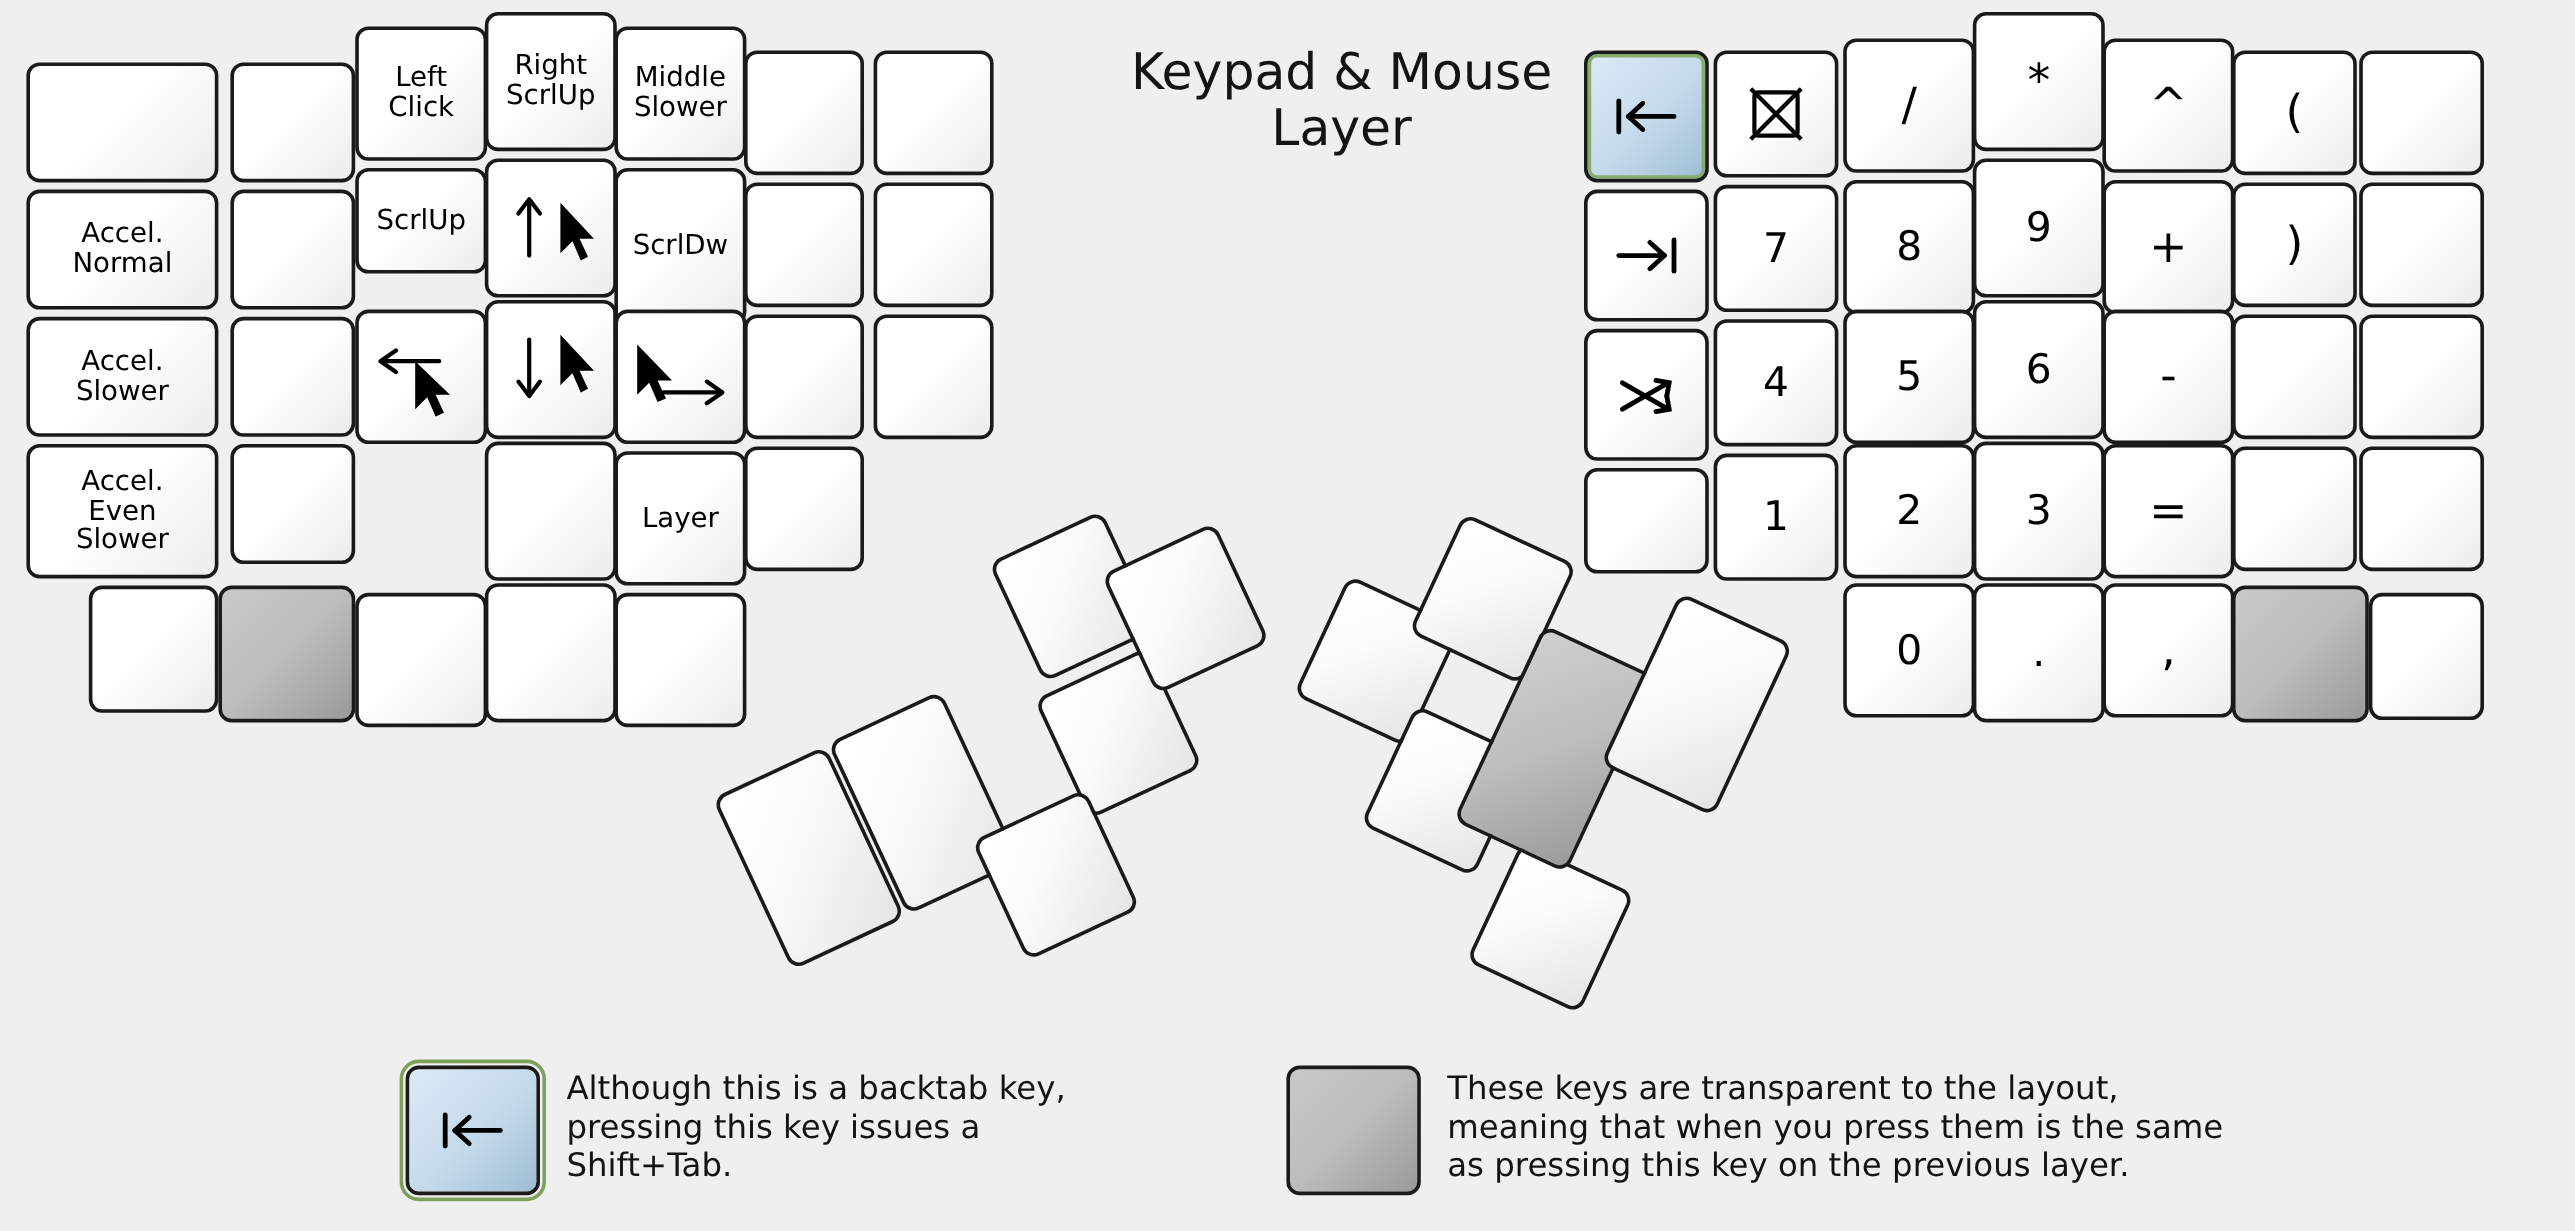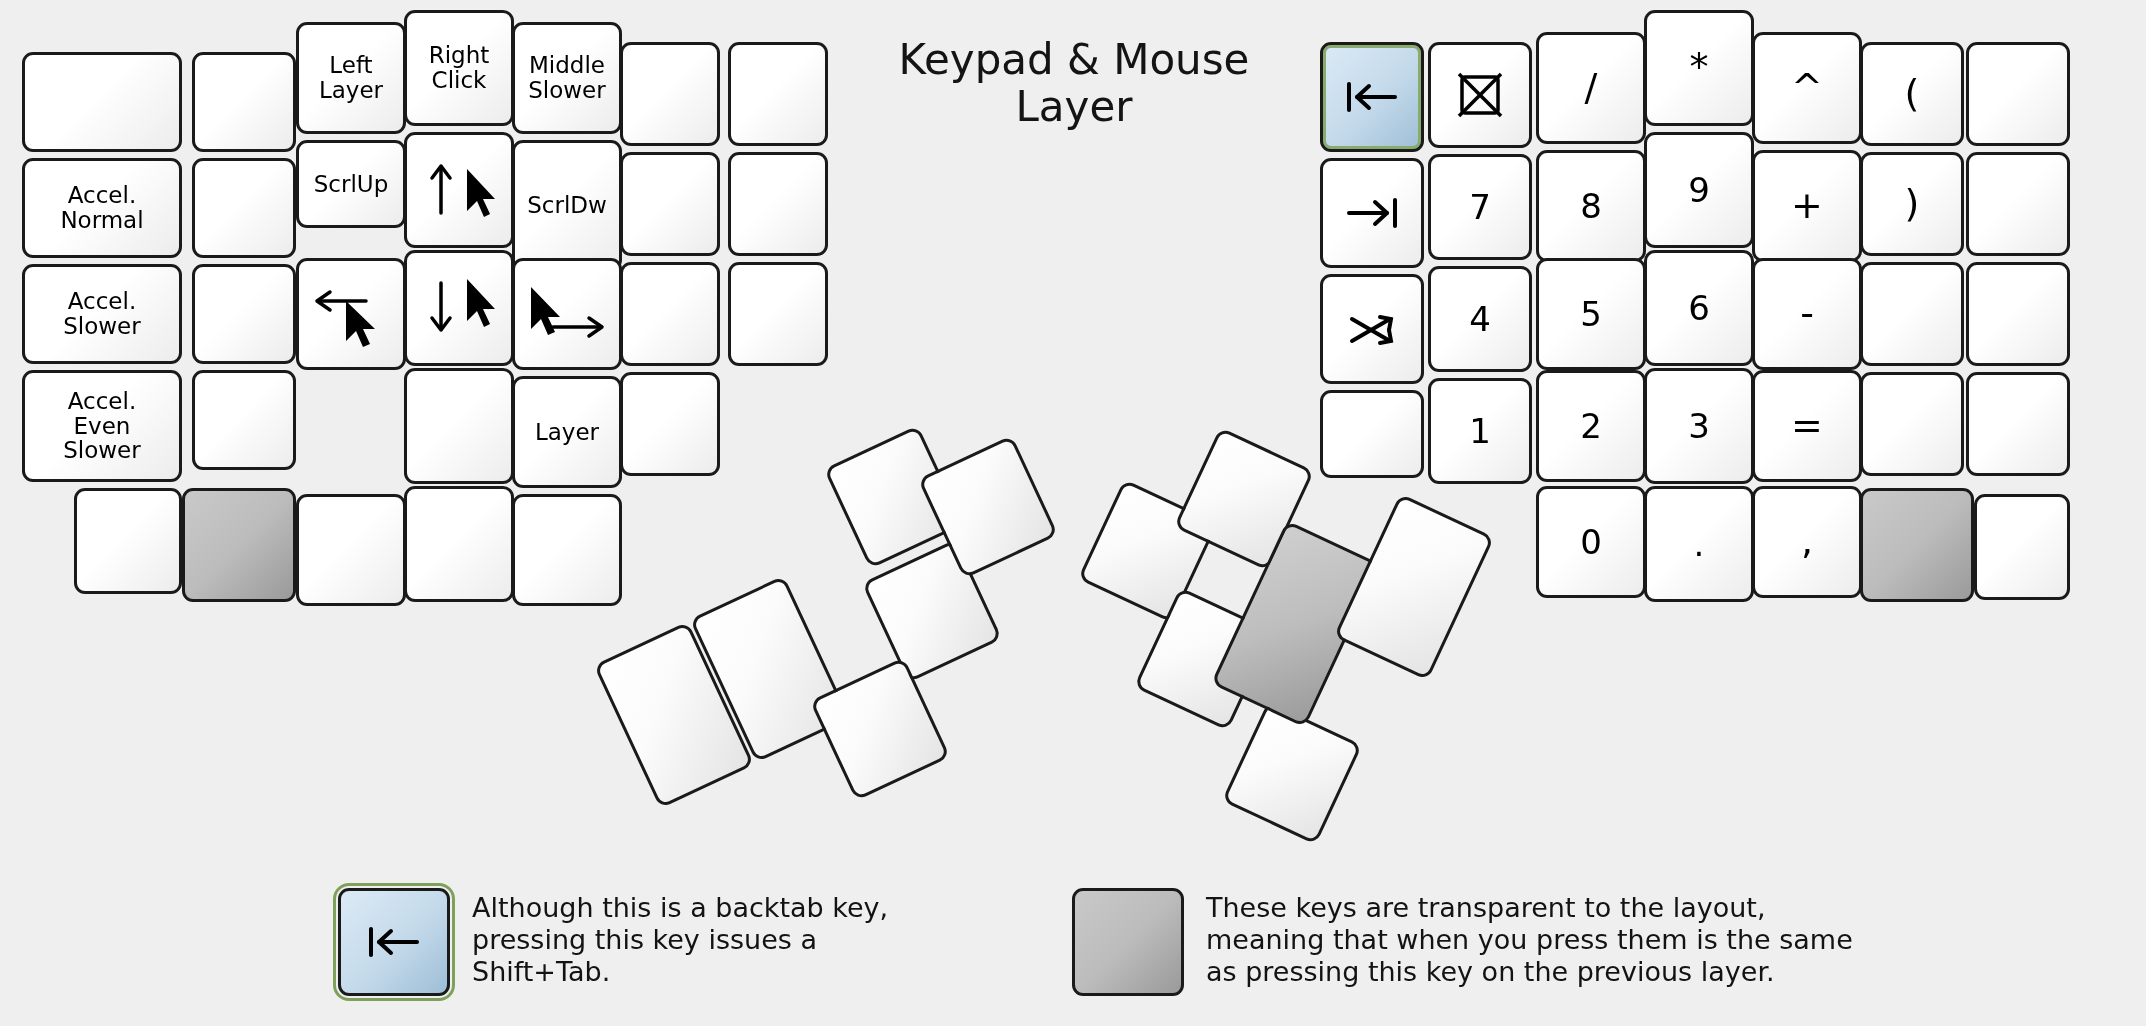--- a/index.html
+++ b/index.html
@@ -66,21 +66,21 @@
     border-radius: 11px;
     background: linear-gradient(135deg, #ffffff 0%, #fbfbfb 40%, #e4e4e4 100%);
   }
   .thumb.transparent {
     background: linear-gradient(135deg, #cfcfcf 0%, #bdbdbd 50%, #9b9b9b 100%);
   }
 
   
   #title {
     position: absolute;
-    left: 844px;
+    left: 888px;
     top: 36px;
     width: 460px;
     text-align: center;
     font-size: 42px;
     line-height: 1.12;
     color: #141414;
     white-space: pre-line;
   }
 
   
@@ -131,25 +131,25 @@
 Layer</div>
 
   <div class="key" style="left:22px;top:52px;width:160px;height:100px;">
     <span class="lbl"></span>
   </div>
   <div class="key" style="left:192px;top:52px;width:104px;height:100px;">
     <span class="lbl"></span>
   </div>
   <div class="key small" style="left:296px;top:22px;width:110px;height:112px;">
     <span class="lbl">Left
-Layer</span>
+Click</span>
   </div>
   <div class="key small" style="left:404px;top:10px;width:110px;height:116px;">
     <span class="lbl">Right
-Click</span>
+ScrlUp</span>
   </div>
   <div class="key small" style="left:512px;top:22px;width:110px;height:112px;">
     <span class="lbl">Middle
 Slower</span>
   </div>
   <div class="key" style="left:620px;top:42px;width:100px;height:104px;">
     <span class="lbl"></span>
   </div>
   <div class="key" style="left:728px;top:42px;width:100px;height:104px;">
     <span class="lbl"></span>

